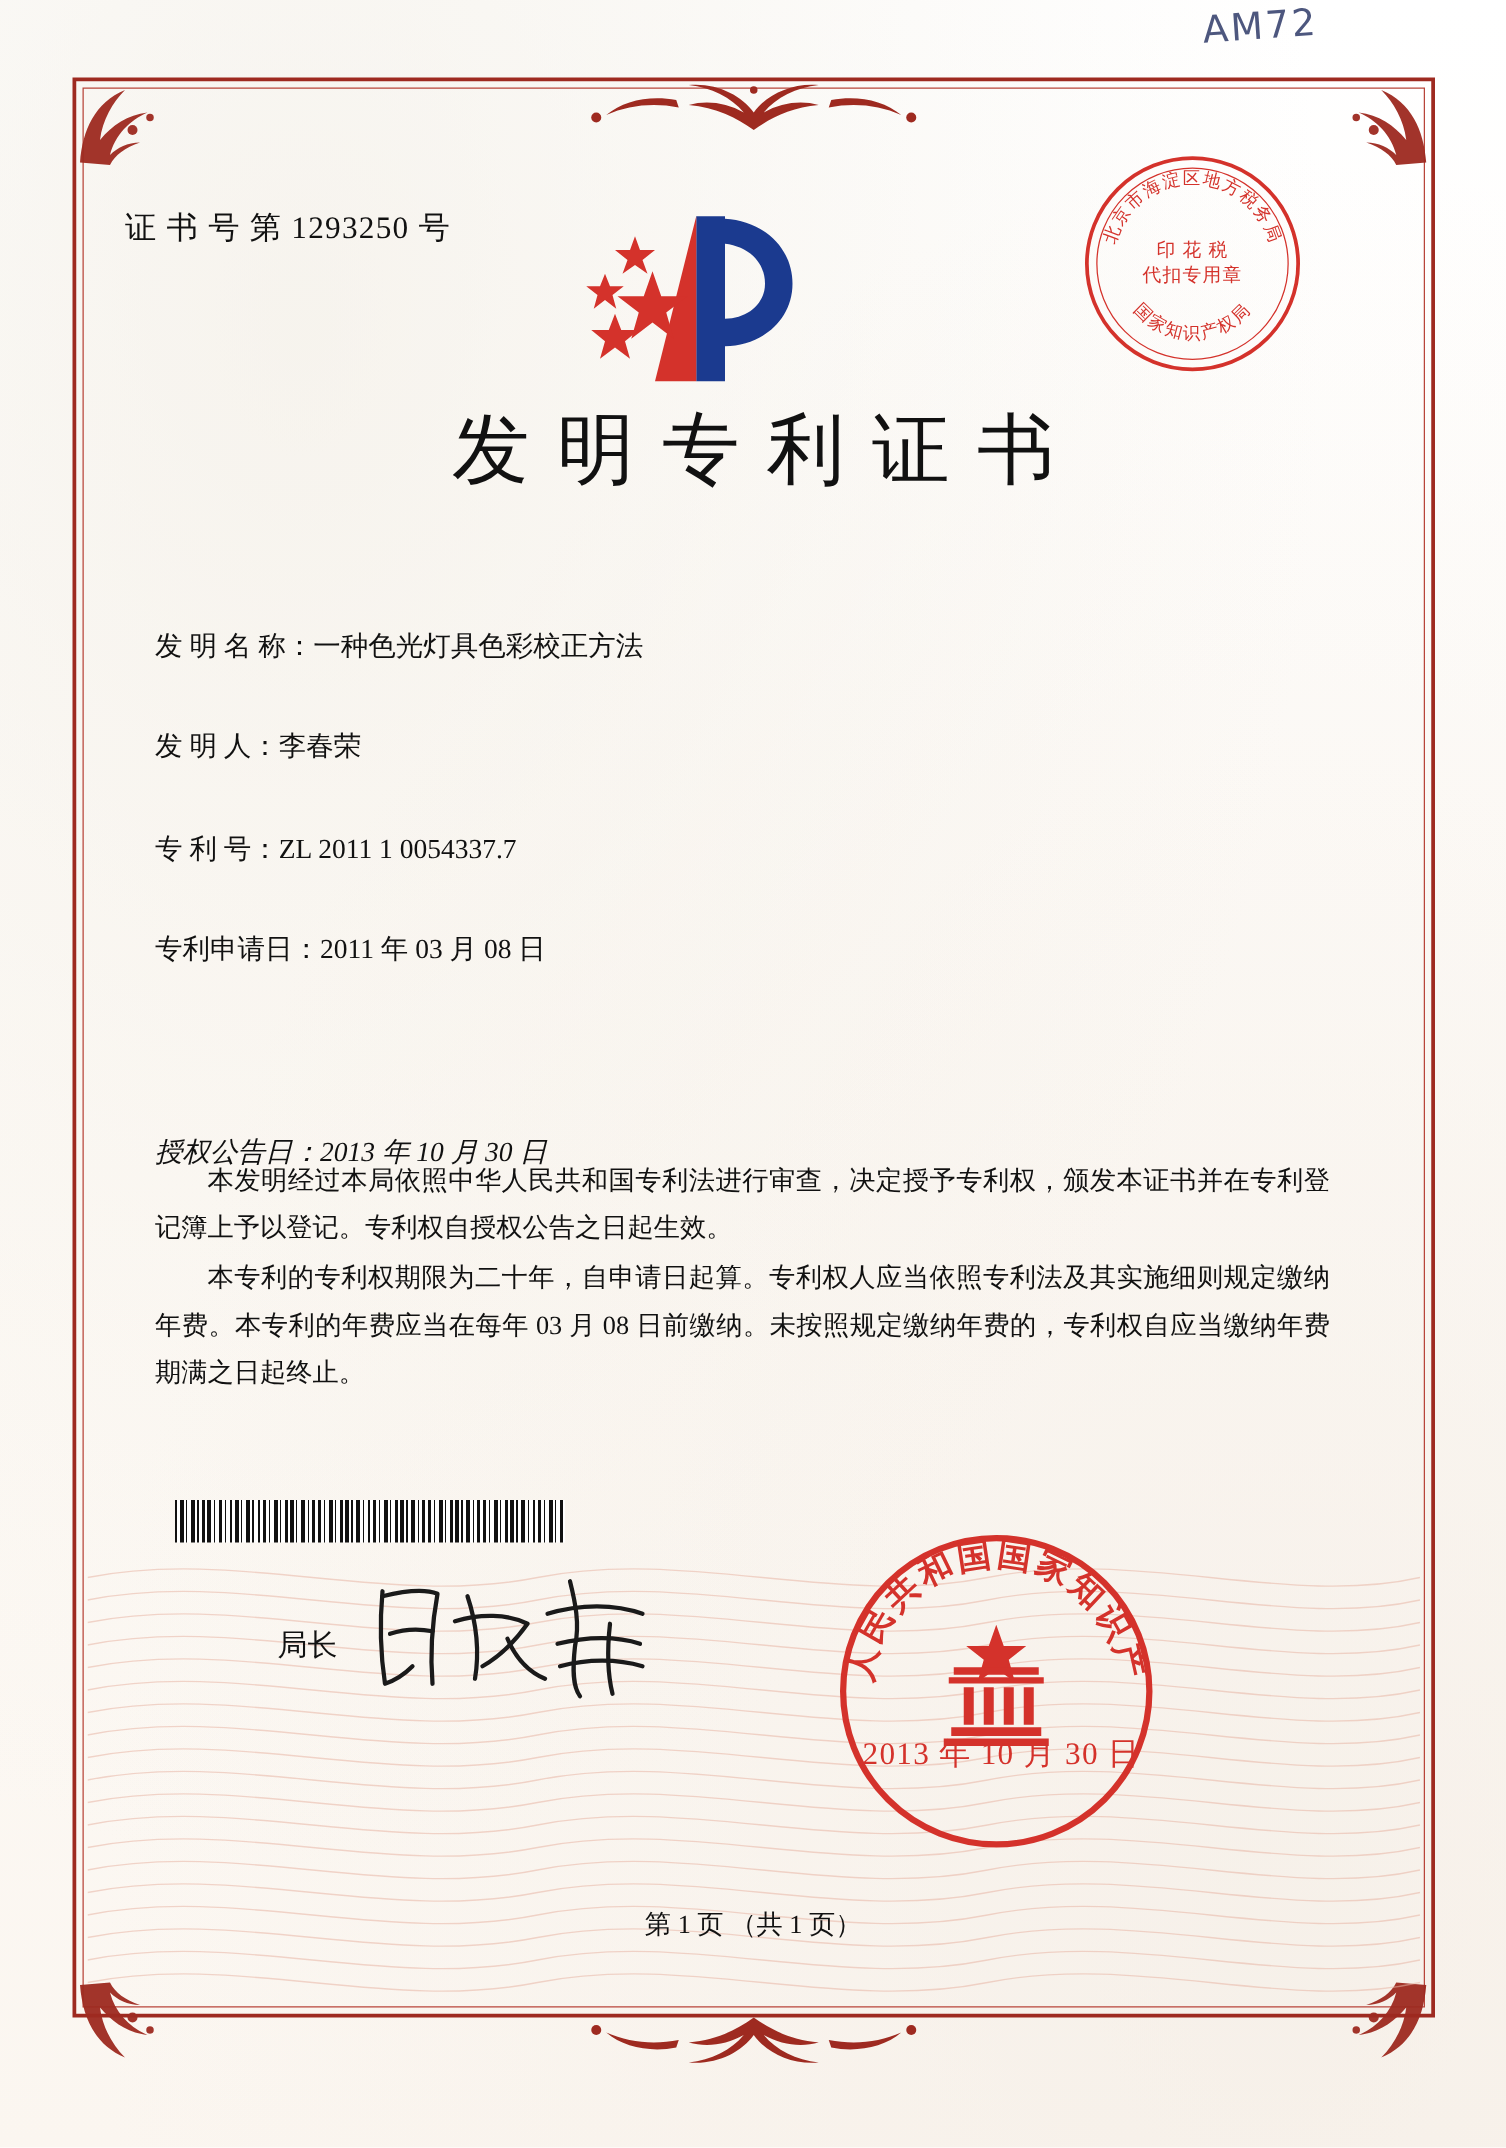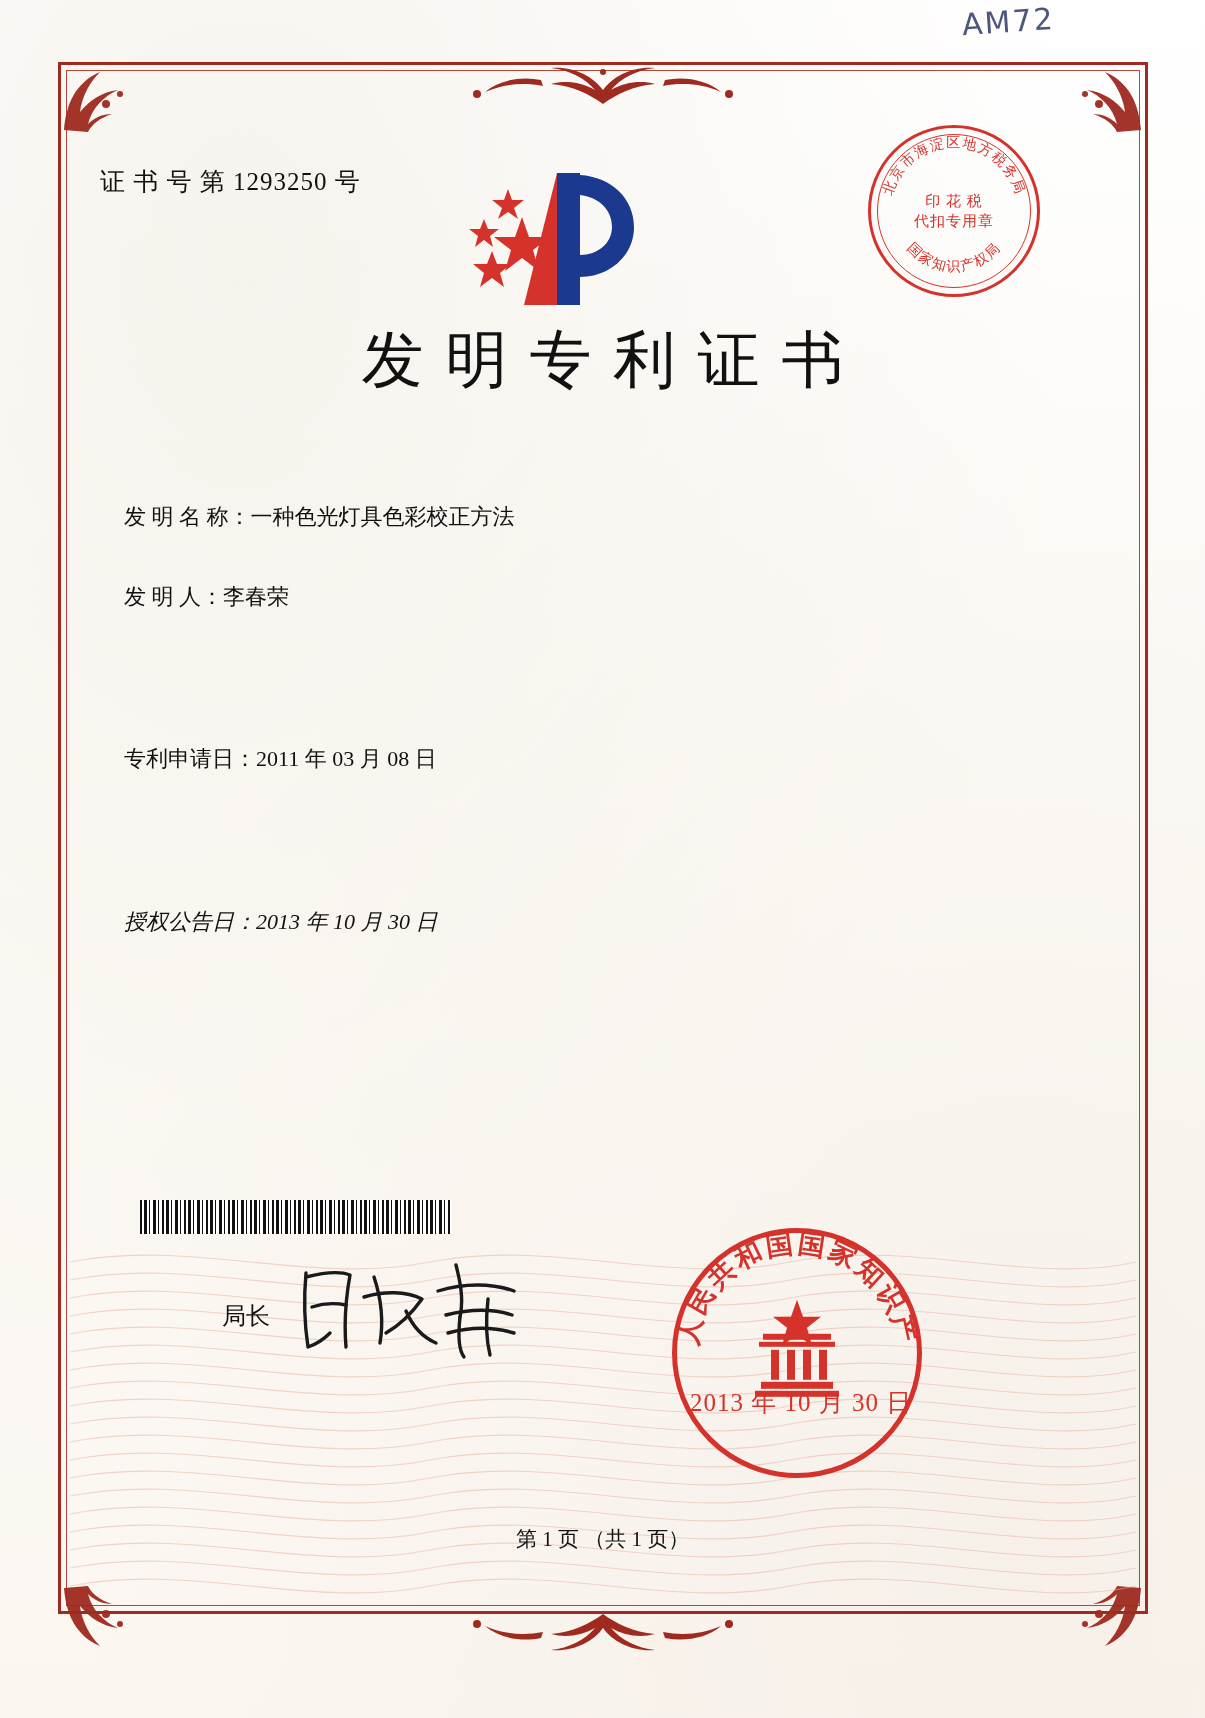--- a/index.html
+++ b/index.html
@@ -352,28 +352,33 @@
   </div>
 
   <div id="cert-title">发明专利证书</div>
 
   <div class="field" id="f-name">
     <span class="lbl">发 明 名 称：</span><span class="val">一种色光灯具色彩校正方法</span>
   </div>
   <div class="field" id="f-inventor">
     <span class="lbl">发 明 人：</span><span class="val">李春荣</span>
   </div>
+  <div class="field" id="f-patentno">
+    <span class="lbl">专 利 号：</span><span class="val">ZL 2011 1 0054337.7</span>
+  </div>
   <div class="field" id="f-appdate">
     <span class="lbl">专利申请日：</span><span class="val">2011 年 03 月 08 日</span>
   </div>
   <div class="field" id="f-grantdate">
     <span class="lbl">授权公告日：</span><span class="val">2013 年 10 月 30 日</span>
   </div>
 
   <div id="body-text">
+    <p>本发明经过本局依照中华人民共和国专利法进行审查，决定授予专利权，颁发本证书并在专利登记簿上予以登记。专利权自授权公告之日起生效。</p>
+    <p>本专利的专利权期限为二十年，自申请日起算。专利权人应当依照专利法及其实施细则规定缴纳年费。本专利的年费应当在每年 03 月 08 日前缴纳。未按照规定缴纳年费的，专利权自应当缴纳年费期满之日起终止。</p>
   </div>
 
   <svg id="wave-band" viewBox="0 0 1066 372" preserveAspectRatio="none">
     <g fill="none" stroke="#e8b6a6" stroke-width="1.1">
       <path d="M0 30 C 120 6 240 54 360 30 C 480 6 600 54 720 30 C 840 6 960 54 1066 30"></path>
       <path d="M0 48 C 120 24 240 72 360 48 C 480 24 600 72 720 48 C 840 24 960 72 1066 48"></path>
       <path d="M0 66 C 120 42 240 90 360 66 C 480 42 600 90 720 66 C 840 42 960 90 1066 66"></path>
       <path d="M0 84 C 120 60 240 108 360 84 C 480 60 600 108 720 84 C 840 60 960 108 1066 84"></path>
       <path d="M0 102 C 120 78 240 126 360 102 C 480 78 600 126 720 102 C 840 78 960 126 1066 102"></path>
       <path d="M0 120 C 120 96 240 144 360 120 C 480 96 600 144 720 120 C 840 96 960 144 1066 120"></path>

